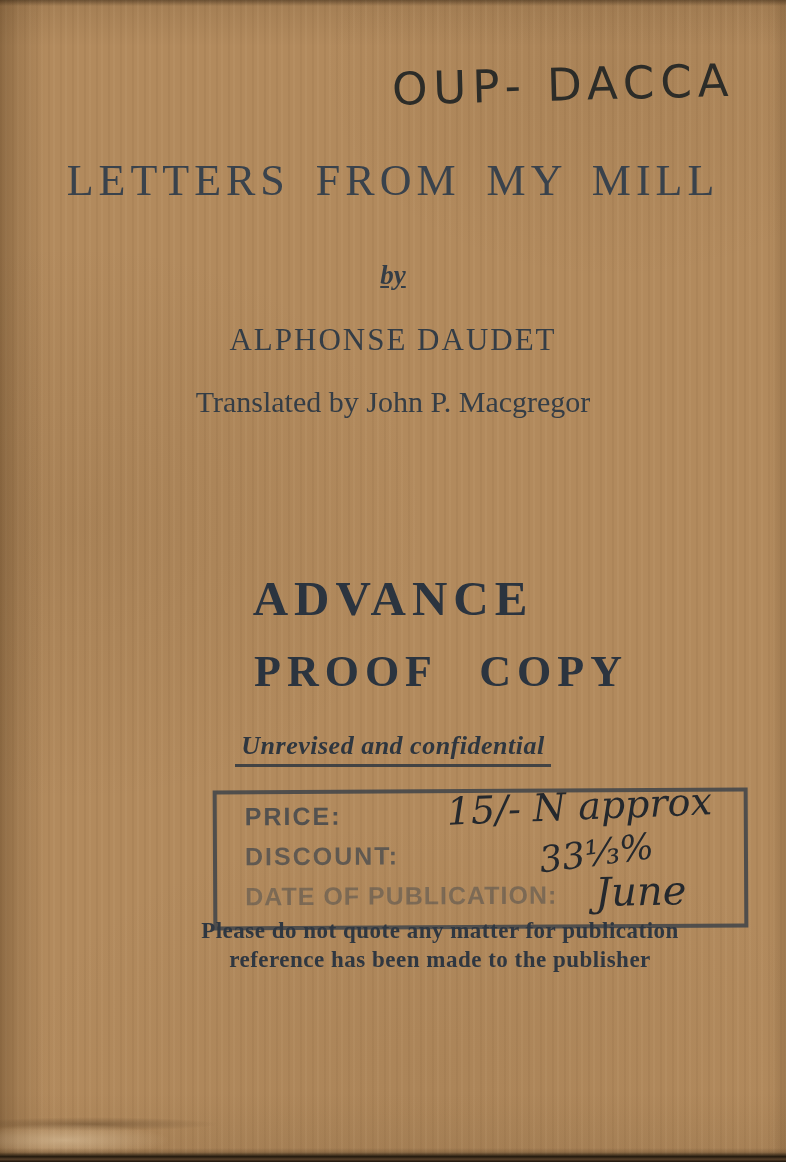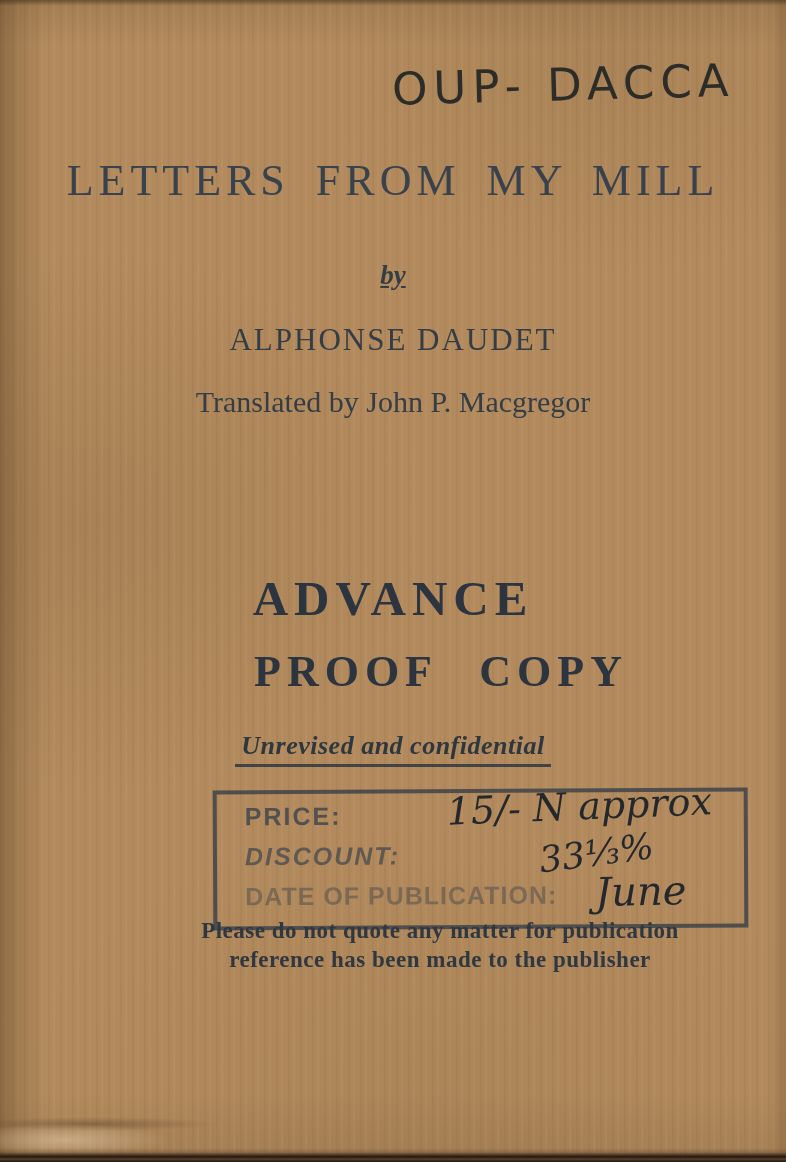--- a/index.html
+++ b/index.html
@@ -60,21 +60,21 @@
     border:4px solid rgba(53,62,72,0.78);
     transform:rotate(-0.3deg);
   }
   .stamp-label{
     position:absolute;left:28px;
     font-family:"Liberation Sans", sans-serif;
     font-weight:700;font-size:25px;letter-spacing:2px;
     color:rgba(56,65,75,0.78);
   }
   .stamp-label.price{top:8px;}
-  .stamp-label.discount{top:48px;opacity:0.85;font-style:italic;}
+  .stamp-label.discount{top:48px;opacity:0.85;}
   .stamp-label.pubdate{top:88px;opacity:0.55;letter-spacing:1px;}
 
   .hand{
     position:absolute;font-family:"DejaVu Serif", serif;
     font-style:italic;color:#24282d;white-space:nowrap;
   }
   .hand.price-value{left:230px;top:-8px;font-size:38px;transform:rotate(-2deg);}
   .hand.discount-value{left:322px;top:40px;font-size:36px;transform:rotate(-7deg);}
   .hand.pub-value{left:378px;top:76px;font-size:40px;transform:rotate(-1deg);}
 

